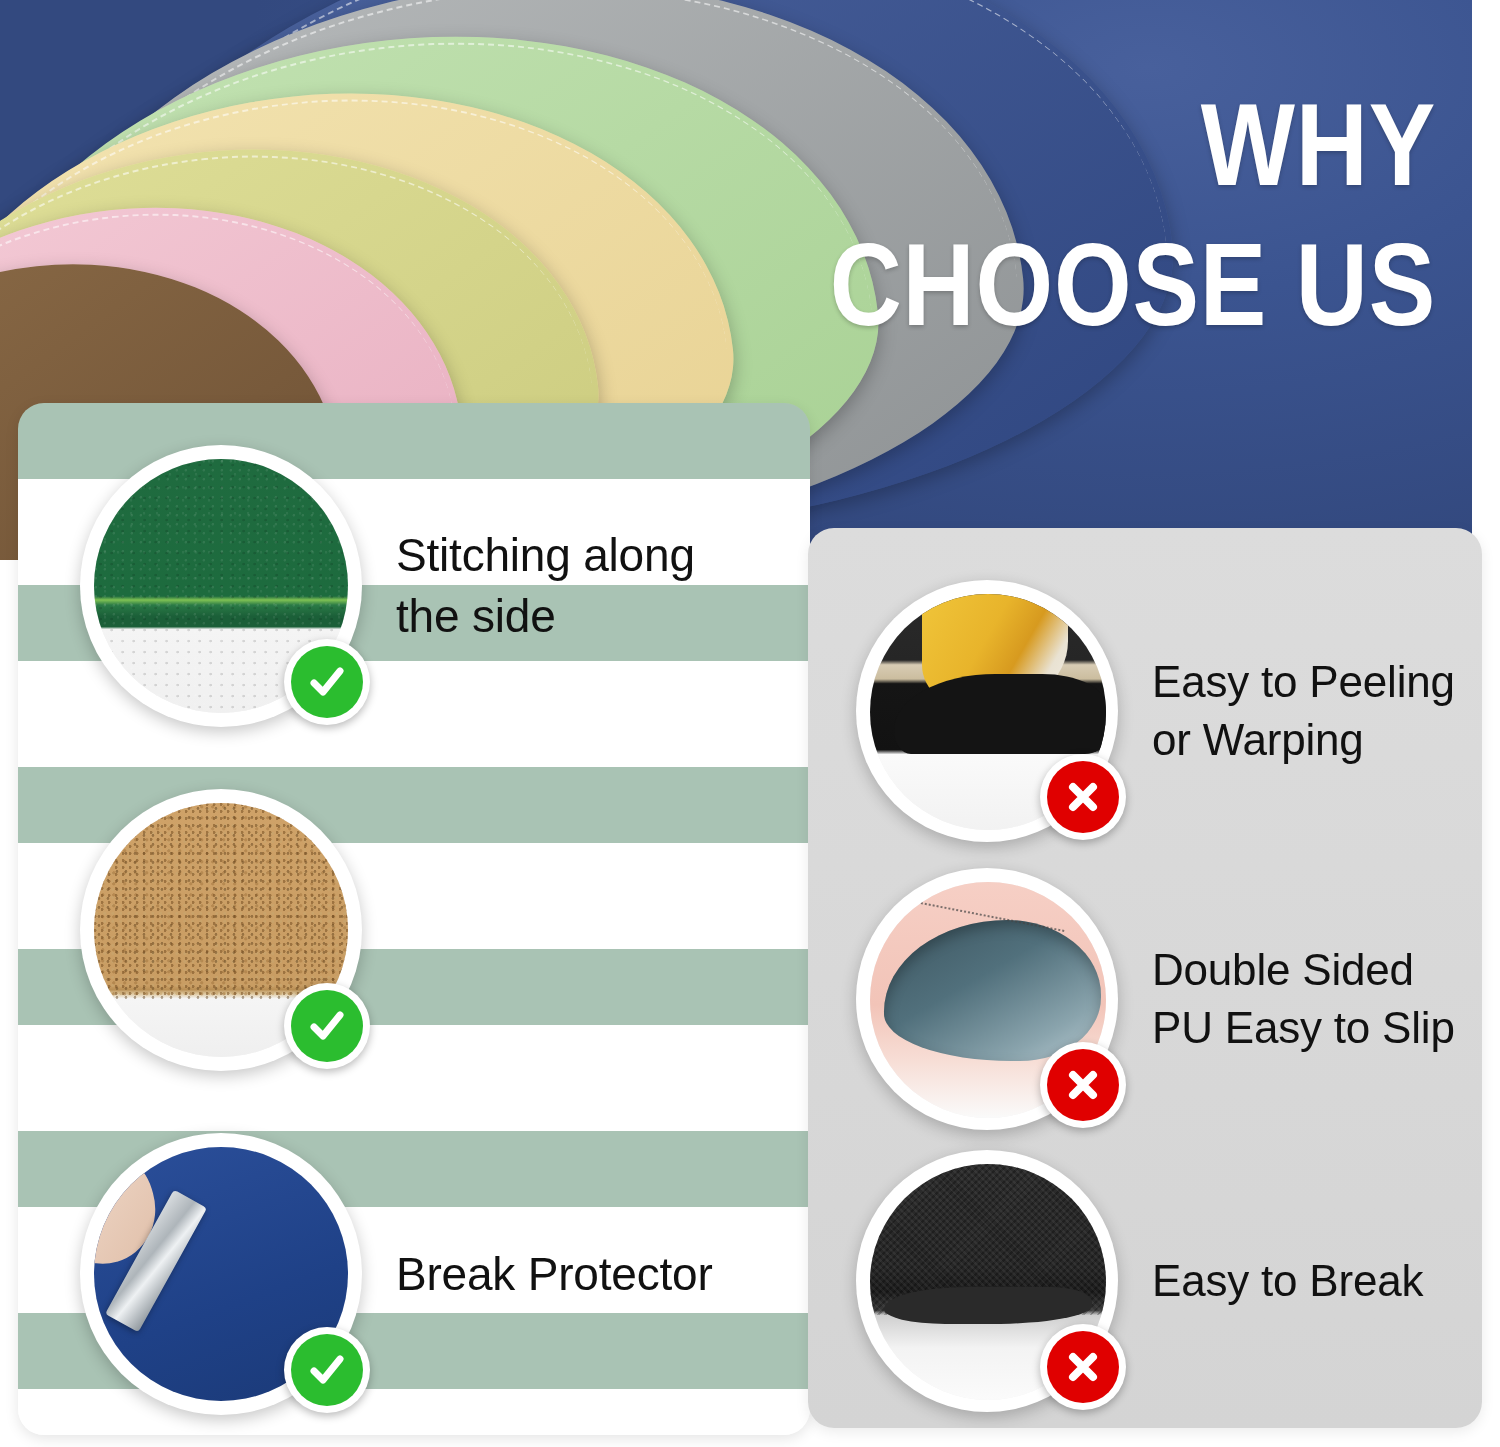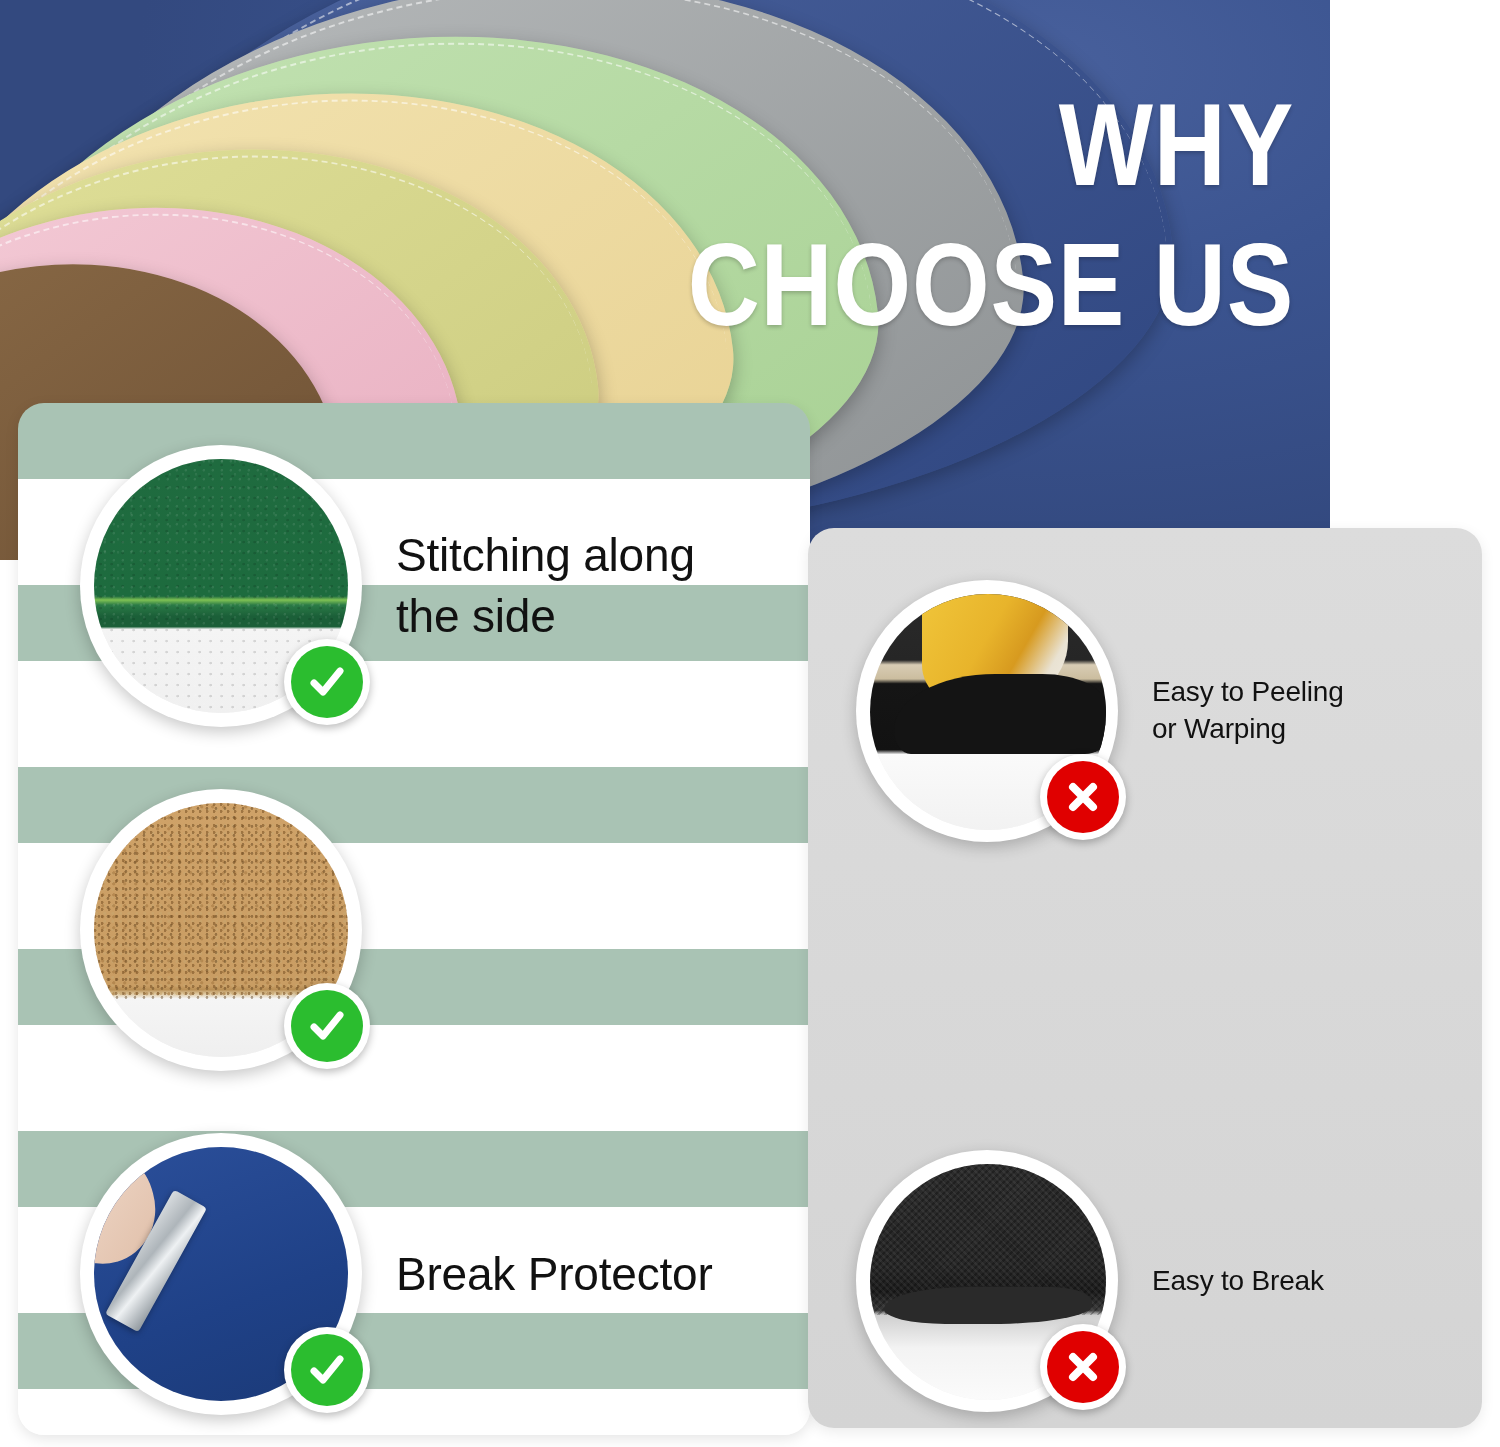--- a/index.html
+++ b/index.html
@@ -20,21 +20,21 @@
     width: 1500px;
     height: 1447px;
     overflow: hidden;
     background: #ffffff;
   }
 
   
   .hero {
     position: absolute;
     left: 0; top: 0;
-    width: 1330px;
+    width: 1472px;
     height: 560px;
     overflow: hidden;
     background: #ec4899;
   }
   .hero-blue-base {
     position: absolute;
     inset: 0;
     background:
       radial-gradient(ellipse 900px 500px at 78% 12%, #48609c 0%, #3b5490 46%, #33497f 100%);
   }
@@ -281,21 +281,21 @@
 
   .feat-text {
     margin-left: 34px;
     color: #111111;
     font-size: 46px;
     line-height: 1.32;
     font-weight: 400;
     letter-spacing: -0.2px;
     white-space: pre-line;
   }
-  .feat-text.right-col { font-size: 28px; }
+  .feat-text.right-col { font-size: 44px; }
 
   
   .title-block {
     position: absolute;
     right: 36px;
     top: 86px;
     text-align: right;
     color: #ffffff;
     font-family: "Liberation Sans", sans-serif;
     font-weight: 700;
@@ -412,20 +412,36 @@
             <svg width="40" height="40" viewBox="0 0 40 40" aria-hidden="true">
               <path d="M10 10 L30 30 M30 10 L10 30" fill="none" stroke="#ffffff" stroke-width="8" stroke-linecap="round"></path>
             </svg>
           </div>
         </div>
       </div>
       <div class="feat-text right-col">Easy to Peeling
 or Warping</div>
     </div>
 
+    <div class="frow" style="left:48px; top:340px;">
+      <div class="thumb" style="width:262px;height:262px;">
+        <div class="thumb-inner" style="width:236px;height:236px;">
+          <div class="ph-pu"></div>
+        </div>
+        <div class="badge">
+          <div class="badge-core" style="background:#e00000;">
+            <svg width="40" height="40" viewBox="0 0 40 40" aria-hidden="true">
+              <path d="M10 10 L30 30 M30 10 L10 30" fill="none" stroke="#ffffff" stroke-width="8" stroke-linecap="round"></path>
+            </svg>
+          </div>
+        </div>
+      </div>
+      <div class="feat-text right-col">Double Sided
+PU Easy to Slip</div>
+    </div>
 
     <div class="frow" style="left:48px; top:622px;">
       <div class="thumb" style="width:262px;height:262px;">
         <div class="thumb-inner" style="width:236px;height:236px;">
           <div class="ph-break"></div>
         </div>
         <div class="badge">
           <div class="badge-core" style="background:#e00000;">
             <svg width="40" height="40" viewBox="0 0 40 40" aria-hidden="true">
               <path d="M10 10 L30 30 M30 10 L10 30" fill="none" stroke="#ffffff" stroke-width="8" stroke-linecap="round"></path>

